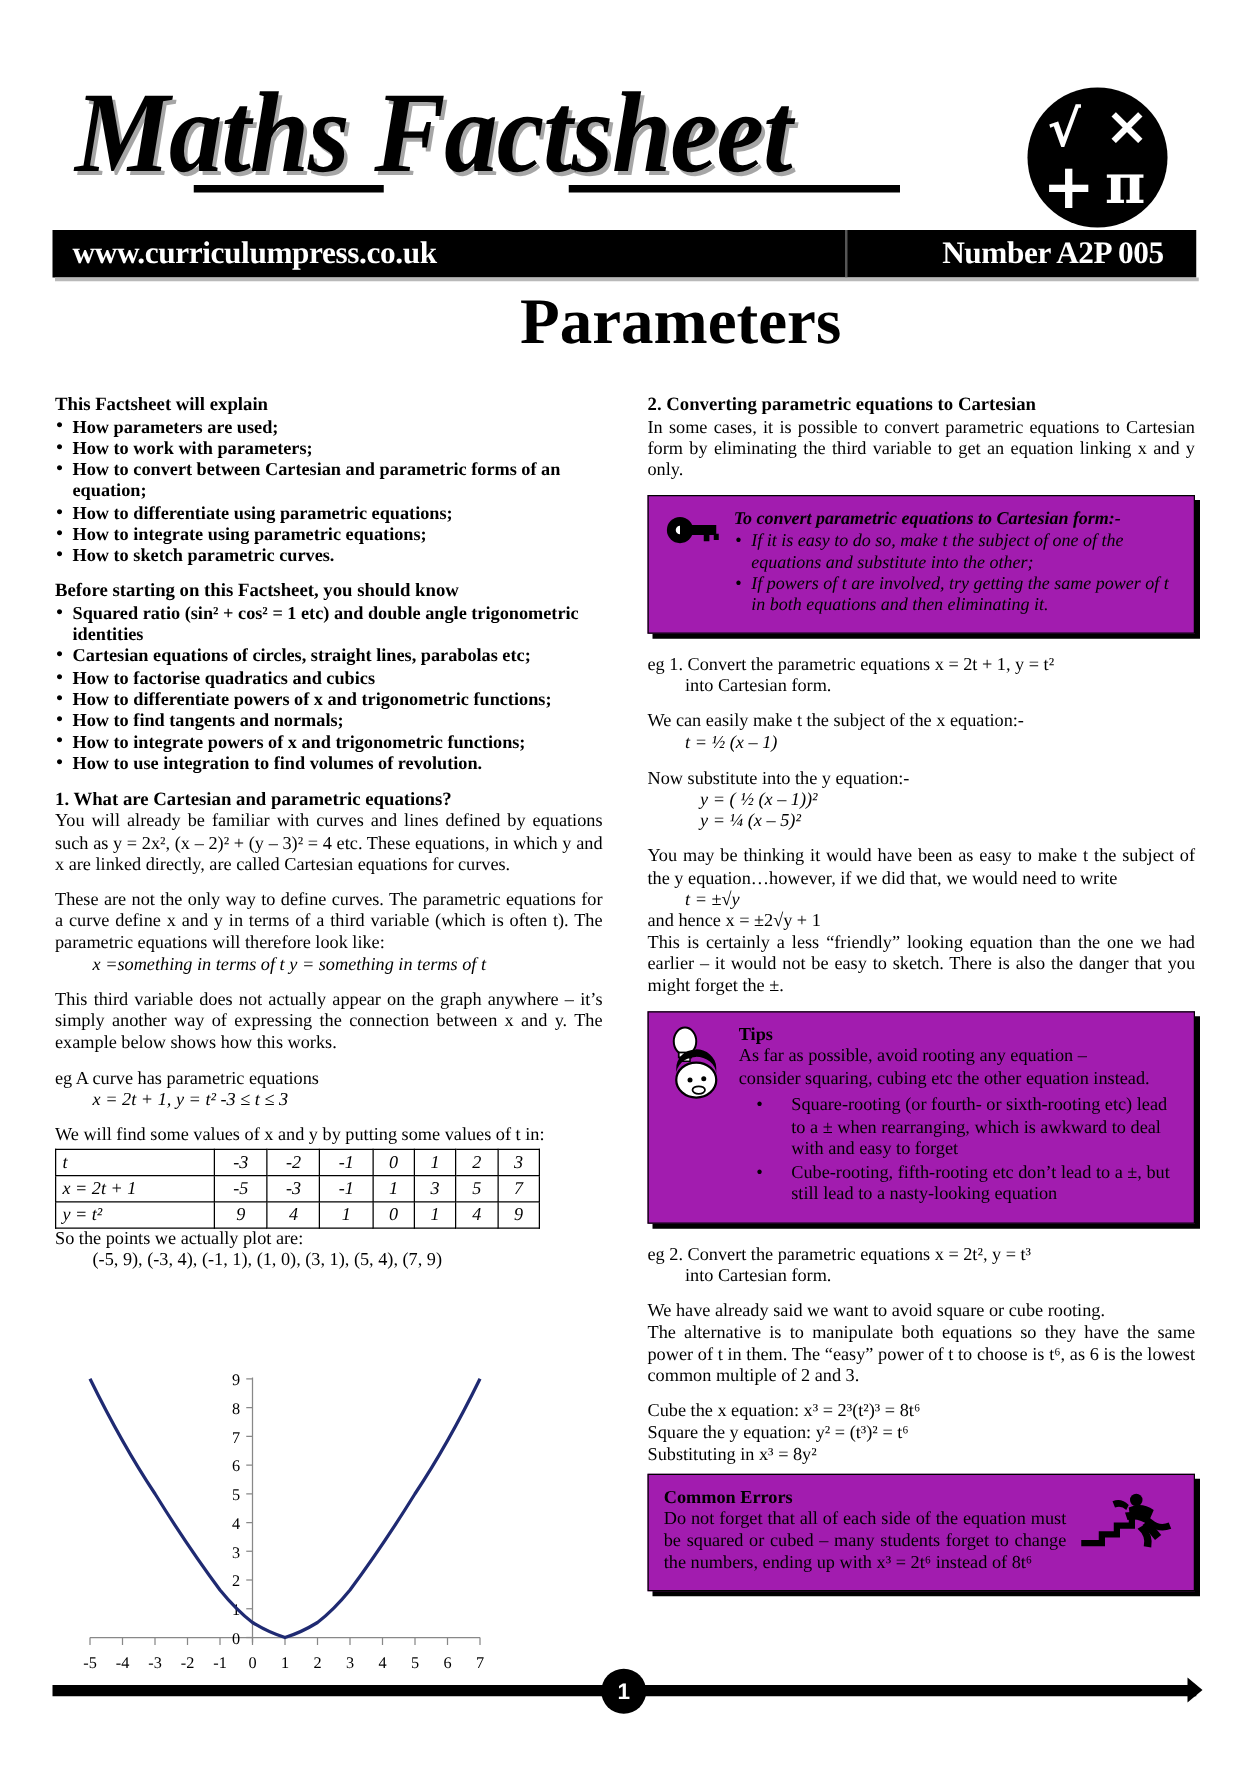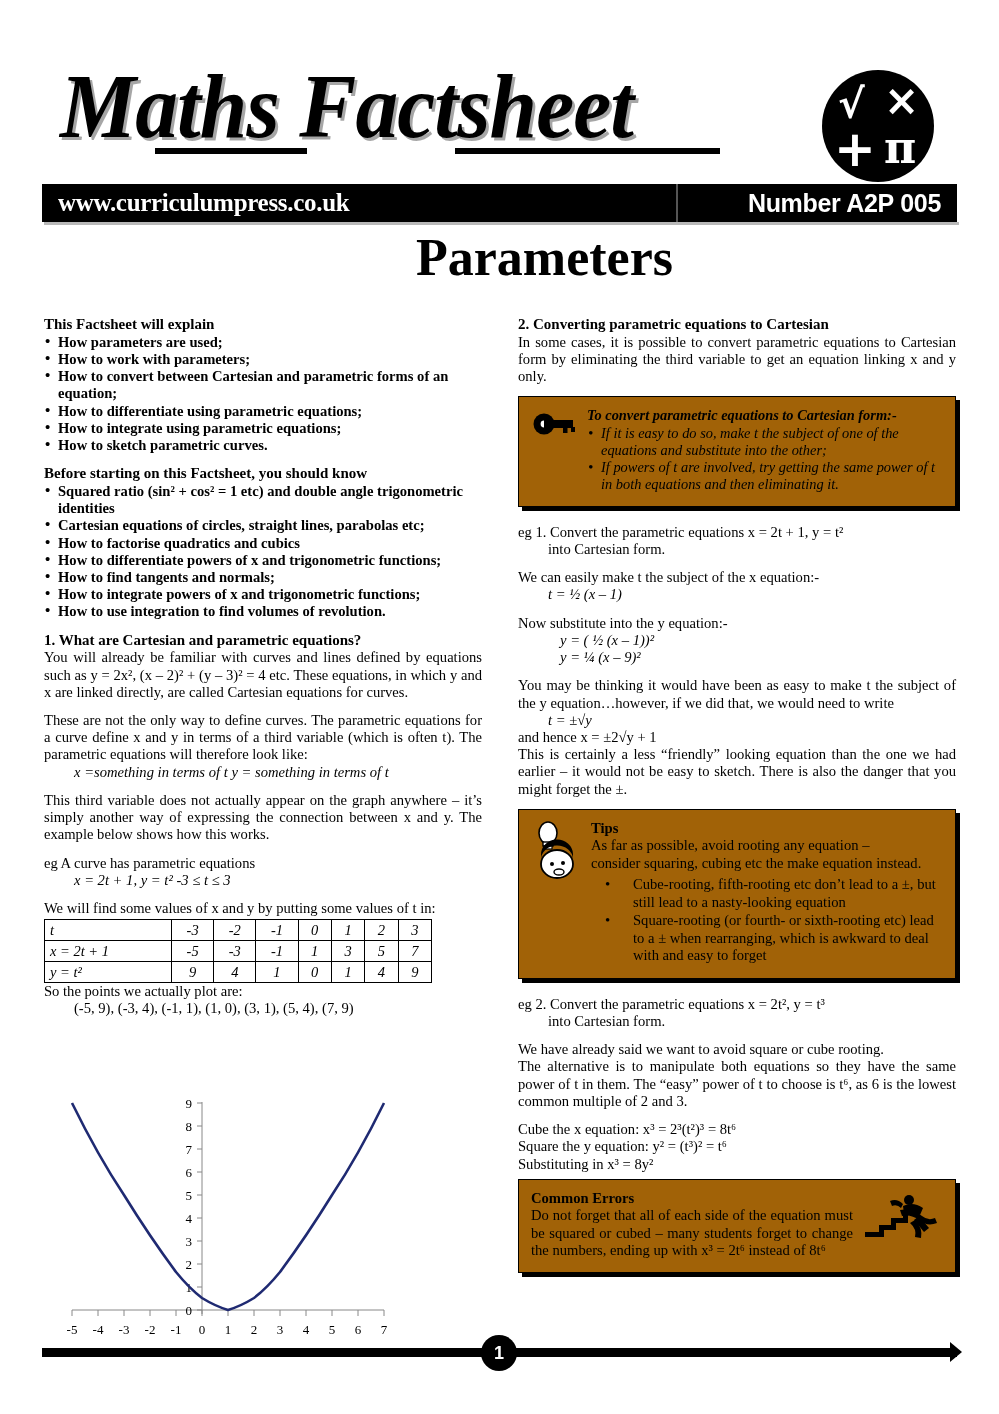--- a/index.html
+++ b/index.html
@@ -44,23 +44,23 @@
     position:absolute; left:42px; top:184px; width:915px; height:38px;
     background:#000; color:#fff;
   }
   .blackbar .url {
     position:absolute; left:16px; top:5px;
     font-weight:bold; font-size:25px; letter-spacing:-0.3px;
     font-family:"Liberation Serif", serif;
   }
   .blackbar .divider { position:absolute; left:634px; top:0px; width:2px; height:38px; background:#555; }
   .blackbar .number {
-    position:absolute; right:16px; top:5px;
+    position:absolute; right:26px; top:5px;
     font-weight:bold; font-size:25px; letter-spacing:-0.3px;
-    font-family:Liberation Sans, sans-serif;
+    font-family:Liberation Serif, serif;
     margin-left:10px;
   }
   .bar-shadow { position:absolute; left:44px; top:222px; width:915px; height:3px; background:#b9b9b9; }
 
   
   .doc-title {
     position:absolute; left:0; top:228px; width:999px;
     text-align:center; font-weight:bold; font-size:52px;
     font-family:"Liberation Serif", serif;
     padding-left:45px;
@@ -99,21 +99,21 @@
     text-align:center; font-style:italic;
   }
   table.vals td.lbl { text-align:left; width:116px; }
 
   
   .graph { position:absolute; left:44px; top:1092px; width:438px; height:256px; }
   .graph svg { display:block; }
 
   
   .box {
-    border:1.5px solid #000; position:relative; background:#a16207;
+    border:1.5px solid #000; position:relative; background:#a21caf;
     box-shadow:4px 4px 0 #000;
   }
   .box-inner { padding:10px 12px 12px 12px; }
 
   .keybox-body { padding-left:56px; font-style:italic; font-size:14.4px; line-height:1.2; }
   .keybox-body ul.bul > li { margin-bottom:0px; }
   .key-icon { position:absolute; left:14px; top:14px; width:44px; height:26px; }
 
   .tips-body { padding-left:60px; font-size:14.6px; line-height:1.2; }
   .tips-icon { position:absolute; left:12px; top:10px; width:52px; height:60px; }
@@ -344,21 +344,21 @@
     <div class="gap-sm"></div>
 
     <p>eg 1. Convert the parametric equations  x = 2t + 1, y = t²</p>
     <p class="indent">into Cartesian form.</p>
     <div class="gap"></div>
     <p>We can easily make t the subject of the x equation:-</p>
     <p class="indent mv">t = ½ (x – 1)</p>
     <div class="gap"></div>
     <p>Now substitute into the y equation:-</p>
     <p class="indent2 mv">y = ( ½ (x – 1))²</p>
-    <p class="indent2 mv">y = ¼ (x – 9)²</p>
+    <p class="indent2 mv">y = ¼ (x – 5)²</p>
     <div class="gap"></div>
     <p class="just">You may be thinking it would have been as easy to make t the subject of the y equation…however, if we did that, we would need to write</p>
     <p class="indent mv">t = ±√y</p>
     <p>and hence   x = ±2√y + 1</p>
     <p class="just">This is certainly a less “friendly” looking equation than the one we had earlier – it would not be easy to sketch. There is also the danger that you might forget the ±.</p>
 
     <div class="gap"></div>
 
     <div class="box">
       <div class="tips-icon">
@@ -370,24 +370,24 @@
           <path d="M10 40 A16 14 0 0 1 42 39 L42 34 A16 15 0 0 0 10 35 Z" fill="#000"></path>
           <circle cx="21" cy="44" r="2" fill="#000"></circle>
           <circle cx="32" cy="43" r="2" fill="#000"></circle>
           <ellipse cx="28" cy="52" rx="5" ry="3" fill="#fff" stroke="#000" stroke-width="1.4"></ellipse>
         </svg>
       </div>
       <div class="box-inner">
         <div class="tips-body">
           <div class="b" style="font-weight:bold">Tips</div>
           <div>As far as possible, avoid rooting any equation –</div>
-          <div>consider squaring, cubing etc the make equation instead.</div>
+          <div>consider squaring, cubing etc the other equation instead.</div>
           <ul class="tips-list">
+            <li>Square-rooting (or fourth- or sixth-rooting etc) lead to a ± when rearranging, which is awkward to deal with and easy to forget</li>
             <li>Cube-rooting, fifth-rooting etc don’t lead to a ±, but still lead to a nasty-looking equation</li>
-            <li>Square-rooting (or fourth- or sixth-rooting etc) lead to a ± when rearranging, which is awkward to deal with and easy to forget</li>
           </ul>
         </div>
       </div>
     </div>
 
     <div class="gap"></div>
     <div class="gap-sm"></div>
 
     <p>eg 2.  Convert the parametric equations x = 2t²,  y = t³</p>
     <p class="indent">into Cartesian form.</p>

